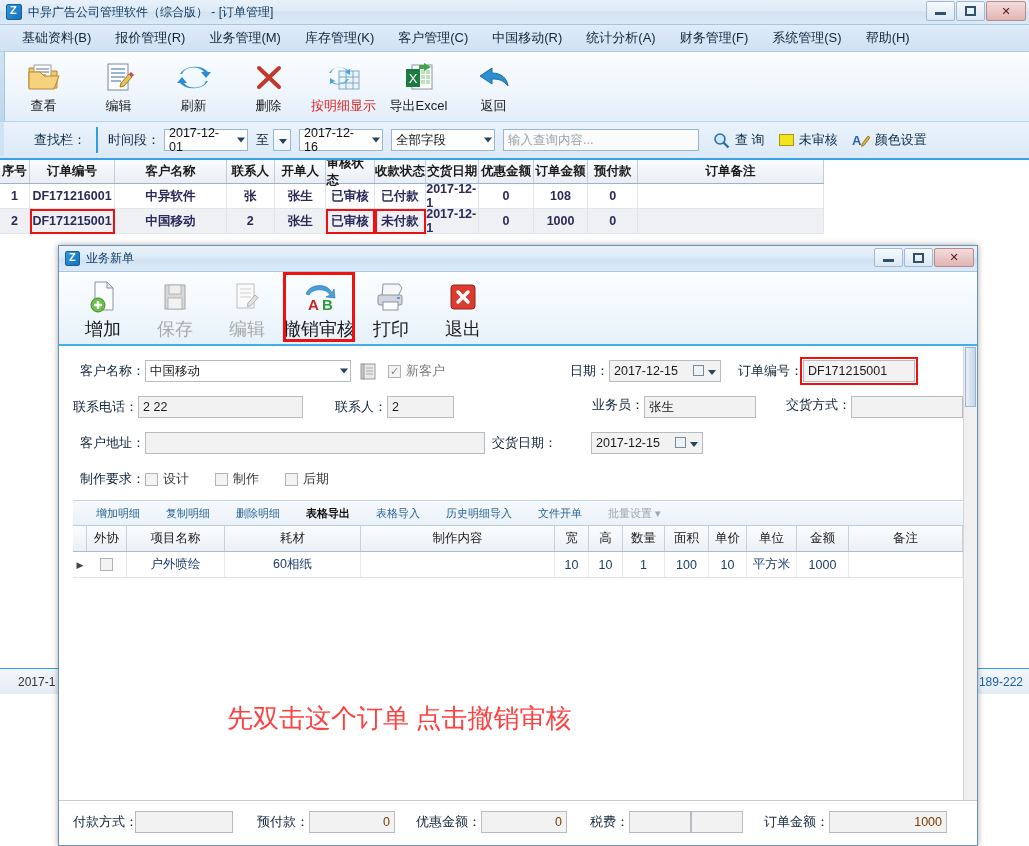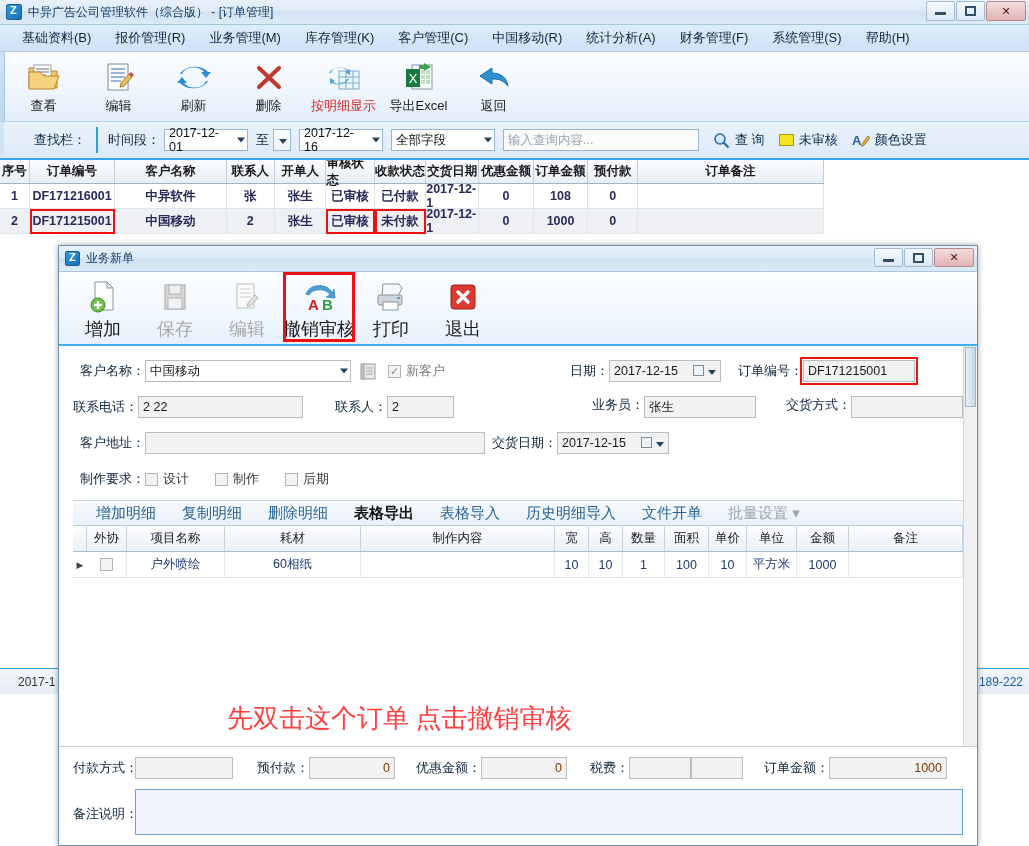--- a/index.html
+++ b/index.html
@@ -220,21 +220,21 @@
   }
   .cbox.checked:after{ content:"✓"; font-size:11px; color:#888; line-height:1; }
   .chk-label{ font-size:13px; color:#3a3a3a; margin-right:26px; }
 
   .tabstrip {
     margin-top:6px; height:26px;
     background:linear-gradient(to bottom,#f7fafd,#e9f1f8);
     border-top:1px solid #c4d5e6; border-bottom:1px solid #b9cde0;
     display:flex; align-items:center; padding-left:10px;
   }
-  .tab-item{ font-size:15px; color:#2a6496; padding:0 13px;text-align:right; }
+  .tab-item{ font-size:11px; color:#2a6496; padding:0 13px;text-align:right; }
   .tab-item.active{ color:#111; font-weight:bold; }
   .tab-item.muted{ color:#9aa6b2; }
 
   .dgrid-head{ display:flex; height:26px; background:linear-gradient(to bottom,#fcfdff,#eaf0f6);
                border-bottom:1px solid #a9bdd0; }
   .dgrid-head .cell{ border-right:1px solid #c6d2de; display:flex;align-items:center;justify-content:center;
                font-size:12.5px; color:#1a1a1a;}
   .dgrid-row{ display:flex; height:26px; background:#fff; border-bottom:1px solid #dde4ec; }
   .dgrid-row .cell{ border-right:1px solid #e6ebf1; display:flex;align-items:center;justify-content:center;
                font-size:12.5px; color:#1c3a6e;}
@@ -661,21 +661,21 @@
             <span></span>
           </div>
         </div>
       </div>
 
       <div class="frow" style="margin-top:6px;">
         <div class="flabel" style="width:72px;">客户地址：</div>
         <div class="finput" style="width:340px;">
           <span></span>
         </div>
-        <div style="display:flex;align-items:center;">
+        <div style="display:flex;align-items:center;gap:34px;">
           <div class="flabel" style="width:72px;">交货日期：</div>
           <div class="finput" style="width:112px;position:relative;">
             <span>2017-12-15</span>
             <span style="position:absolute;right:16px;top:4px;width:11px;height:11px;border:1px solid #7a8a99;background:#eef3f8;"></span>
             <span style="position:absolute;right:4px;top:9px;width:0;height:0;border-left:4px solid transparent;border-right:4px solid transparent;border-top:5px solid #26435e;"></span>
           </div>
         </div>
       </div>
 
       <div class="frow" style="margin-top:6px;">
@@ -757,20 +757,14 @@
         <span></span>
       </div>
       <div class="finput" style="width:52px;">
         <span></span>
       </div>
       <div class="flabel" style="width:72px;margin-left:14px;">订单金额：</div>
       <div class="finput num-right" style="width:118px;">
         <span>1000</span>
       </div>
     </div>
-    <div class="memo-row">
-      <div class="flabel" style="width:62px;padding-top:16px;">备注说明：</div>
-      <div class="memo-box">
-        <span></span>
-      </div>
-    </div>
   </div>
 </div>
 
 </body></html>

